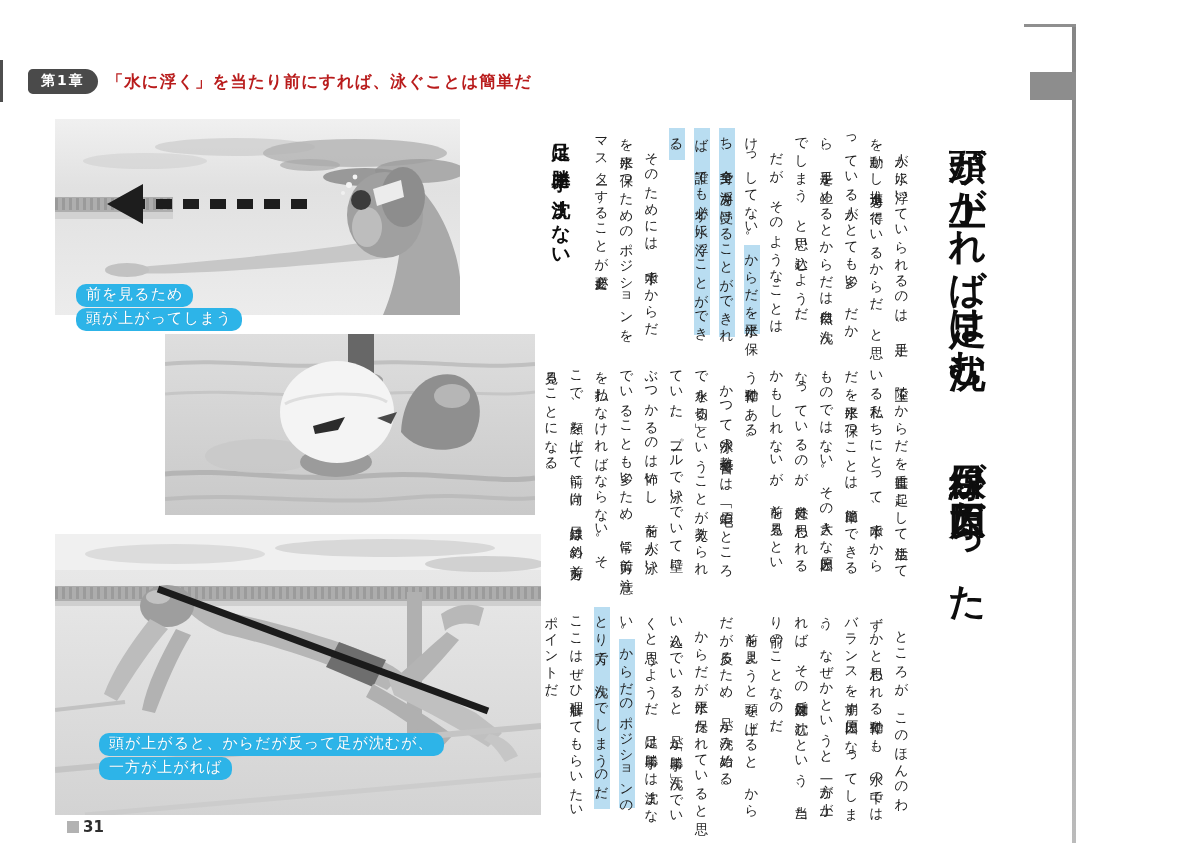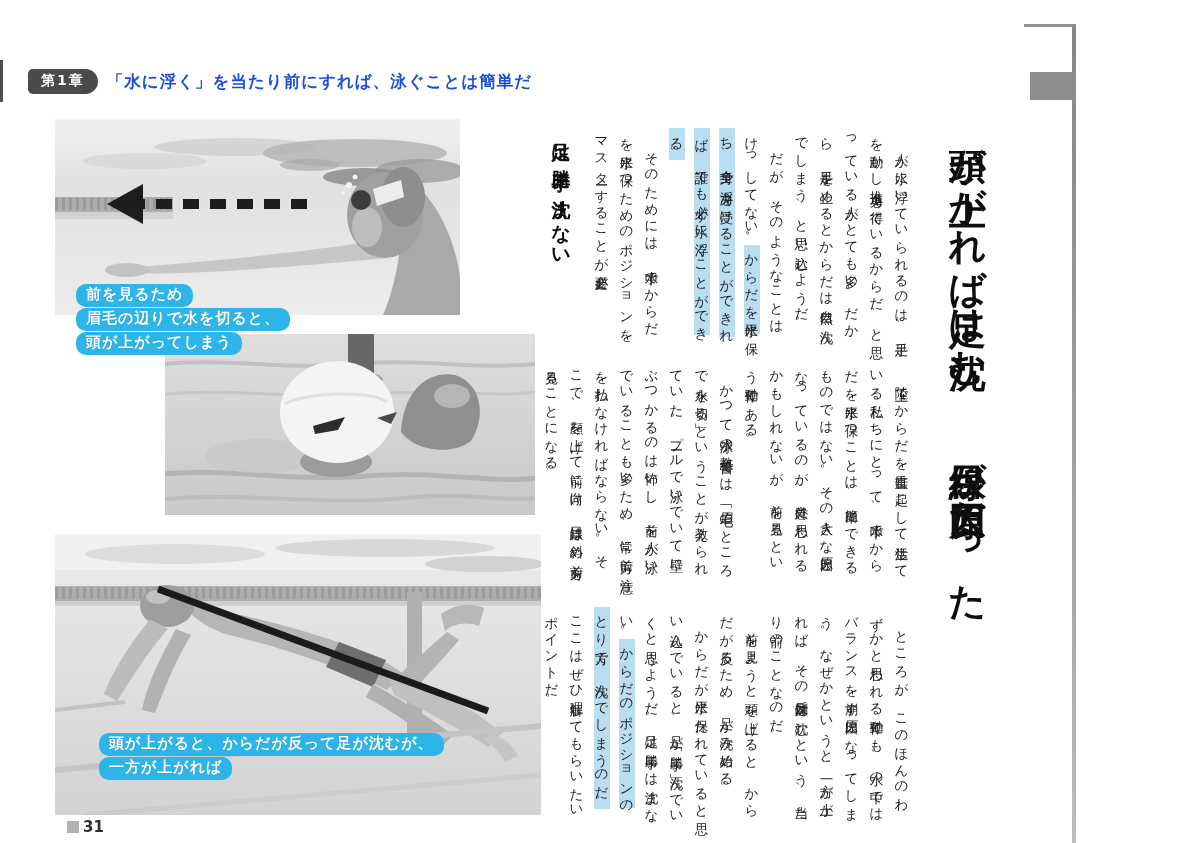--- a/index.html
+++ b/index.html
@@ -9,21 +9,21 @@
   
   .edge-right{position:absolute;right:0;top:0;width:4px;height:843px;
               background:linear-gradient(180deg,#858585,#a5a5a5 60%,#bdbdbd);}
   .edge-top-right{position:absolute;right:0;top:0;width:52px;height:3px;background:#8f8f8f;}
   .edge-left-mark{position:absolute;left:0;top:36px;width:3px;height:42px;background:#4e4e4e;}
 
   
   .chapter-header{position:absolute;top:45px;left:28px;display:flex;align-items:center;gap:9px;}
   .chapter-badge{background:#4a4a4a;color:#fff;font-weight:bold;font-size:14px;
                  padding:3px 13px 4px;border-radius:5px 13px 13px 5px;letter-spacing:2px;}
-  .chapter-title{font-weight:bold;font-size:16.5px;letter-spacing:1px;color:#1d4ed8;}
+  .chapter-title{font-weight:bold;font-size:16.5px;letter-spacing:1px;color:#b91c1c;}
 
   
   .tab-horiz{position:absolute;top:48px;left:1030px;width:117px;height:28px;background:#8d8d8d;}
   .tab-vert{position:absolute;top:48px;left:1116px;width:31px;height:246px;background:#8d8d8d;
             border-radius:0 0 14px 14px;display:flex;justify-content:center;}
   .tab-label{writing-mode:vertical-rl;color:#ffffff;font-weight:bold;font-size:15px;
              letter-spacing:4px;padding-top:13px;white-space:nowrap;}
 
   
   .headline{position:absolute;top:98px;right:84px;height:702px;margin:0;
@@ -44,21 +44,21 @@
 
   
   .photo{position:absolute;overflow:hidden;background:#e3e3e3;}
   .photo svg{display:block;}
   .photo1{left:55px;top:95px;width:405px;height:196px;}
   .photo2{left:165px;top:310px;width:370px;height:181px;}
   .photo3{left:55px;top:510px;width:486px;height:281px;}
 
   
   .caption{position:absolute;z-index:6;}
-  .cap-line{display:table;background:#2db4e8;color:#ffffff;font-weight:bold;font-size:15px;
+  .cap-line{display:table;background:#2db4e8;color:#ffffff;font-weight:normal;font-size:15px;
             letter-spacing:1px;padding:1px 10px 3px;border-radius:10px;margin-bottom:1px;
             white-space:nowrap;text-shadow:0 0 1px rgba(0,60,90,.25);}
   .caption-top{left:76px;top:260px;}
   .caption-bottom{left:99px;top:709px;}
 
   
   .pagenum{position:absolute;top:794px;display:flex;align-items:center;gap:4px;
            font-size:15px;font-weight:bold;color:#2e2e2e;padding-left:13px;}
   .pagenum-square{width:12px;height:12px;background:#b2b2b2;}
   .pagenum-left{left:54px;}
@@ -141,21 +141,20 @@
       </g>
       <g>
         <line x1="252" y1="85" x2="80" y2="85" stroke="#1d1d1d" stroke-width="10" stroke-dasharray="16 11"></line>
         <polygon points="52,85 88,65 88,105" fill="#1d1d1d"></polygon>
       </g>
     </svg>
   </div>
 
   <div class="caption caption-top">
     <div class="cap-line">前を見るため</div>
-    <div class="cap-line">眉毛の辺りで水を切ると、</div>
     <div class="cap-line">頭が上がってしまう</div>
   </div>
 
   <div class="photo photo2">
     <svg width="370" height="181" viewBox="0 0 370 181">
       <defs>
         <linearGradient id="w2" x1="0" y1="0" x2="0" y2="1">
           <stop offset="0" stop-color="#dedede"></stop>
             <stop offset="1" stop-color="#c9c9c9"></stop>
         </linearGradient>

